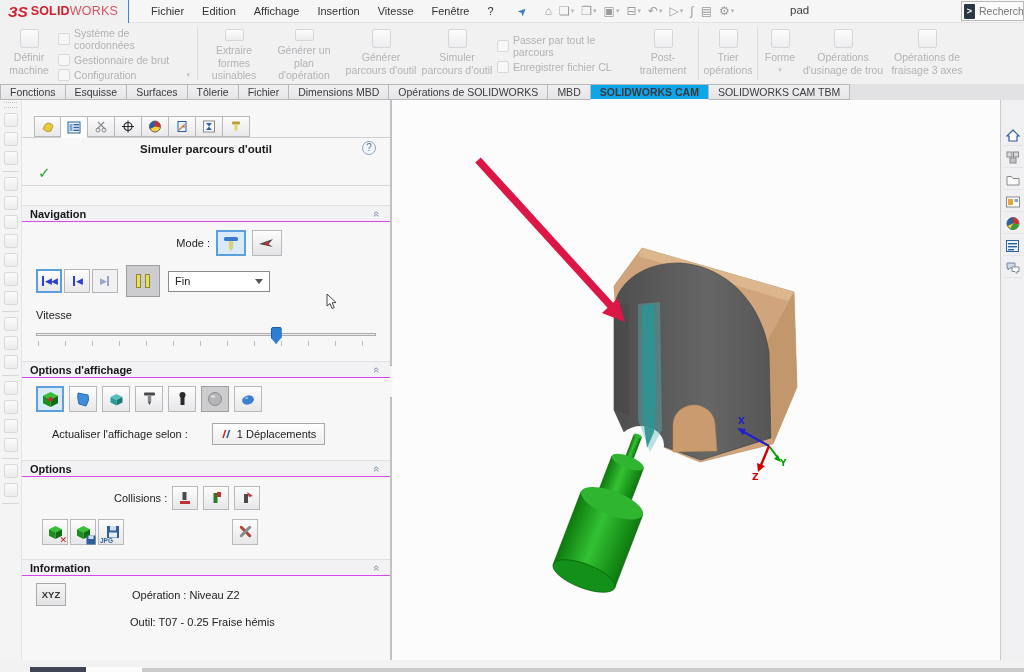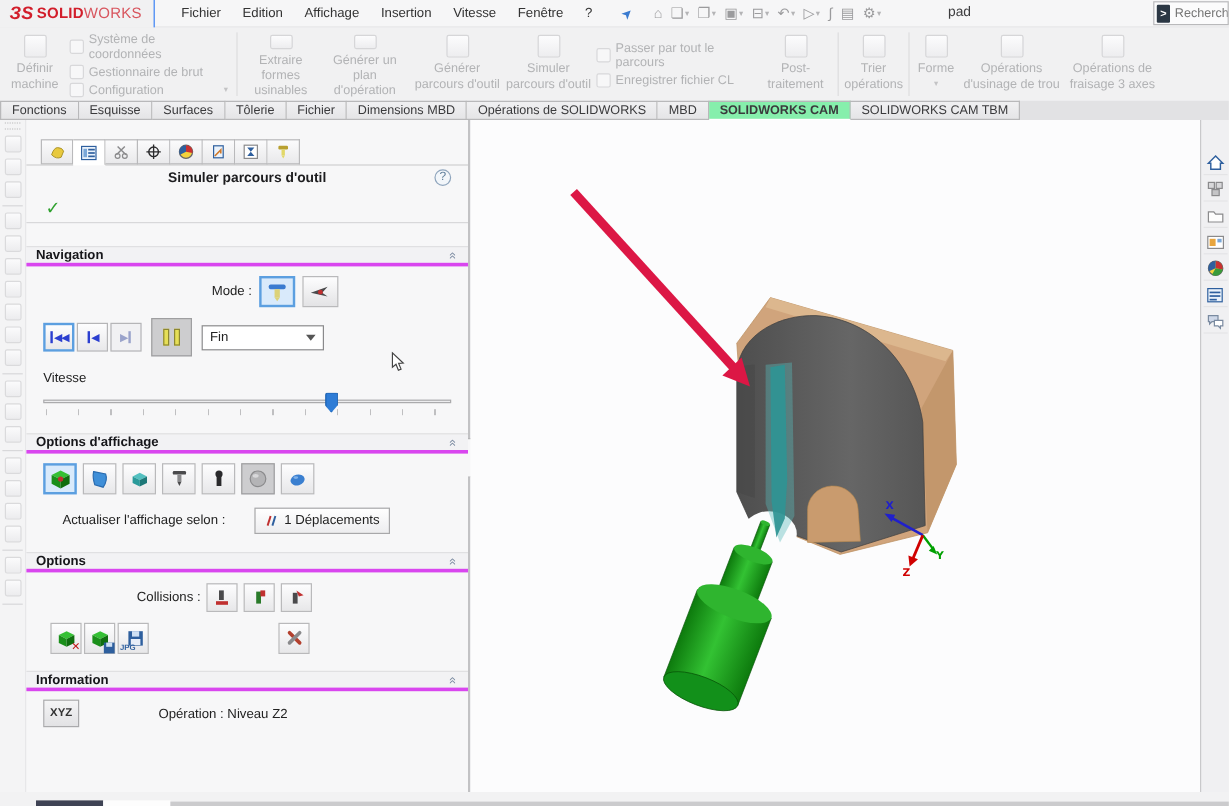--- a/index.html
+++ b/index.html
@@ -30,40 +30,40 @@
   .rb-stack { display:flex; flex-direction:column; justify-content:center; gap:3px; padding:2px 4px; flex:none; }
   .rb-row { display:flex; align-items:center; gap:4px; font-size:10.5px; color:#b2b3b5; }
   .ric-s { width:12px; height:12px; border:1px solid #d8d8da; background:#f7f7f8; border-radius:2px; flex:none; }
   .rb-sep { width:1px; background:#dcdcde; margin:2px 3px; flex:none; }
   .rcar { font-size:7px; color:#c3c3c5; margin-left:auto; }
 
   
   #tabbar { position:absolute; left:0; top:84px; width:1024px; height:16px; background:#e2e2e4; display:flex; }
   .dtab { height:16px; padding:0 9px; font-size:10.5px; line-height:15px; color:#3a3a3c; background:linear-gradient(#f0f0f2,#e5e5e7); border:1px solid #b8b8ba; border-left:none; white-space:nowrap; }
   .dtab:first-child { border-left:1px solid #b8b8ba; }
-  .dtab.active { background:#86efac; font-weight:bold; border-bottom-color:#fff; }
+  .dtab.active { background:#0ea5e9; font-weight:bold; border-bottom-color:#fff; }
 
   
   #leftstrip { position:absolute; left:0; top:100px; width:22px; height:560px; background:#f4f4f5; border-right:1px solid #e4e4e6; }
   #leftstrip .grip { height:6px; margin:2px 4px; border-top:1px dotted #c4c4c6; border-bottom:1px dotted #c4c4c6; }
   .lsi { width:14px; height:14px; margin:5px auto 0; border:1px solid #dadadc; border-radius:2px; background:linear-gradient(#fbfbfc,#ececee); }
   .lsep { height:1px; background:#d8d8da; margin:6px 2px 1px; }
 
   
   #panel { position:absolute; left:22px; top:100px; width:368px; height:560px; background:#f7f7f8; }
   #pm-tabbar { height:38px; border-bottom:1px solid #cfcfd1; padding:16px 0 0 12px; display:flex; }
   .pmtab { width:27px; height:21px; border:1px solid #b9b9bb; border-left:none; background:linear-gradient(#fbfbfc,#e9e9eb); display:flex; align-items:center; justify-content:center; }
   .pmtab:first-child { border-left:1px solid #b9b9bb; }
   .pmtab.active { background:#fff; height:22px; border-bottom-color:#fff; }
   #pm-title-row { height:22px; position:relative; display:flex; align-items:center; justify-content:center; }
   #pm-title { font-size:11.5px; font-weight:bold; color:#1c1c1e; }
   #pm-help { position:absolute; right:14px; top:3px; width:14px; height:14px; border:1px solid #8fa5bd; border-radius:50%; color:#5d7d9a; font-size:10px; line-height:12px; text-align:center; background:#f2f6fa; }
   #pm-check-row { height:26px; border-bottom:1px solid #d8d8da; display:flex; align-items:center; padding-left:16px; }
   #pm-check { color:#2fa12f; font-size:15px; font-weight:bold; }
-  .sec-h { margin-top:0; height:17px; background:#f2f2f4; border-top:1px solid #e0e0e2; border-bottom:3px solid #d946ef; display:flex; align-items:center; justify-content:space-between; padding:0 10px 0 8px; font-size:11px; font-weight:bold; color:#16161a; }
+  .sec-h { margin-top:0; height:17px; background:#f2f2f4; border-top:1px solid #e0e0e2; border-bottom:1px solid #d946ef; display:flex; align-items:center; justify-content:space-between; padding:0 10px 0 8px; font-size:11px; font-weight:bold; color:#16161a; }
   .sec-h .chev { transform:rotate(90deg); color:#7a8aa0; font-weight:normal; font-size:11px; }
   .mode-row { display:flex; align-items:center; justify-content:flex-end; gap:6px; margin:8px 108px 0 0; font-size:11px; color:#222; }
   .mode-btn { width:30px; height:26px; border:1px solid #b9b9bb; background:linear-gradient(#fdfdfe,#e3e3e5); display:flex; align-items:center; justify-content:center; }
   .mode-btn.sel { border:2px solid #5c9fe0; background:#d9eafb; }
   .play-row { margin:9px 0 0 14px; display:flex; align-items:center; }
   .pb { width:26px; height:24px; border:1px solid #b5b5b7; background:linear-gradient(#fdfdfe,#e8e8ea); color:#2b3fd0; font-size:9px; display:flex; align-items:center; justify-content:center; letter-spacing:-1px; margin-right:2px; }
   .pb .vb { display:inline-block; width:2px; height:10px; background:currentColor; margin:0 1px; }
   .pb.sel { border:2px solid #5c9fe0; }
   .pb.dis { color:#9aa3cb; background:#f1f1f3; }
   .pause-btn { width:34px; height:32px; background:#cdcdcf; border:1px solid #9e9ea0; margin:0 8px 0 6px; display:flex; gap:4px; align-items:center; justify-content:center; }
@@ -534,20 +534,21 @@
   </div>
 
   <div class="sec-h" style="margin-top:14px">
     <span>Information</span>
     <span class="chev">«</span>
   </div>
   <div class="info-row1">
     <div class="xyz-btn">XYZ</div>
     <span class="op-text">Opération : Niveau Z2</span>
   </div>
+  <div class="tool-text">Outil: T07 - 0.25 Fraise hémis</div>
 </div>
 
 <div id="divider"></div>
 <div id="divider-handle">
     <div class="dot"></div>
   </div>
 
 <div id="viewport">
   <svg width="608" height="560" viewBox="0 0 608 560">
     <defs>

